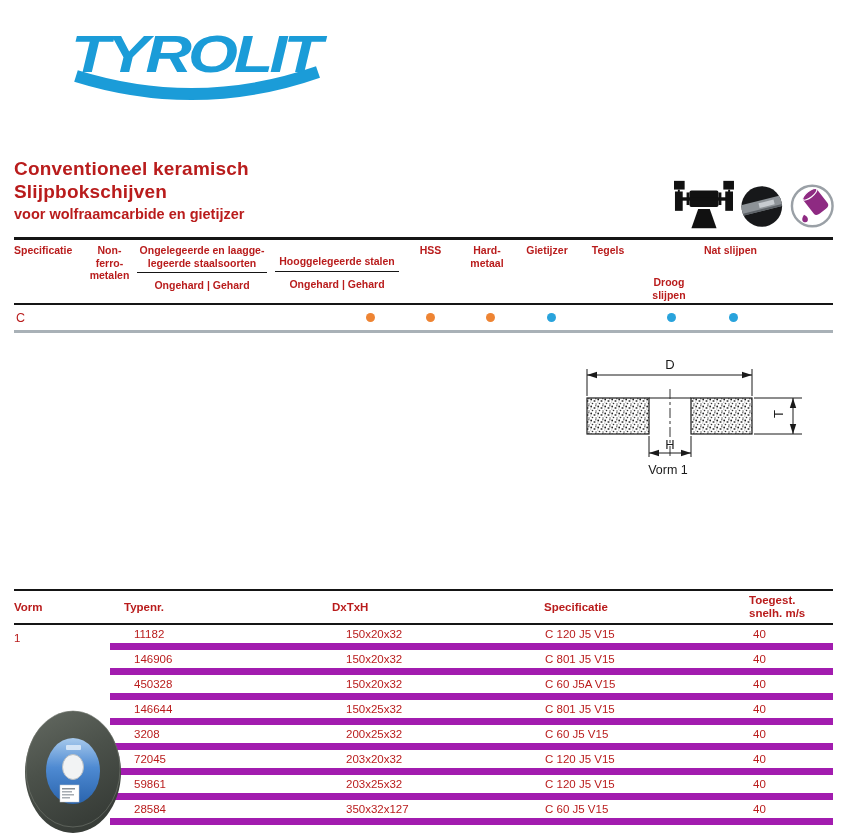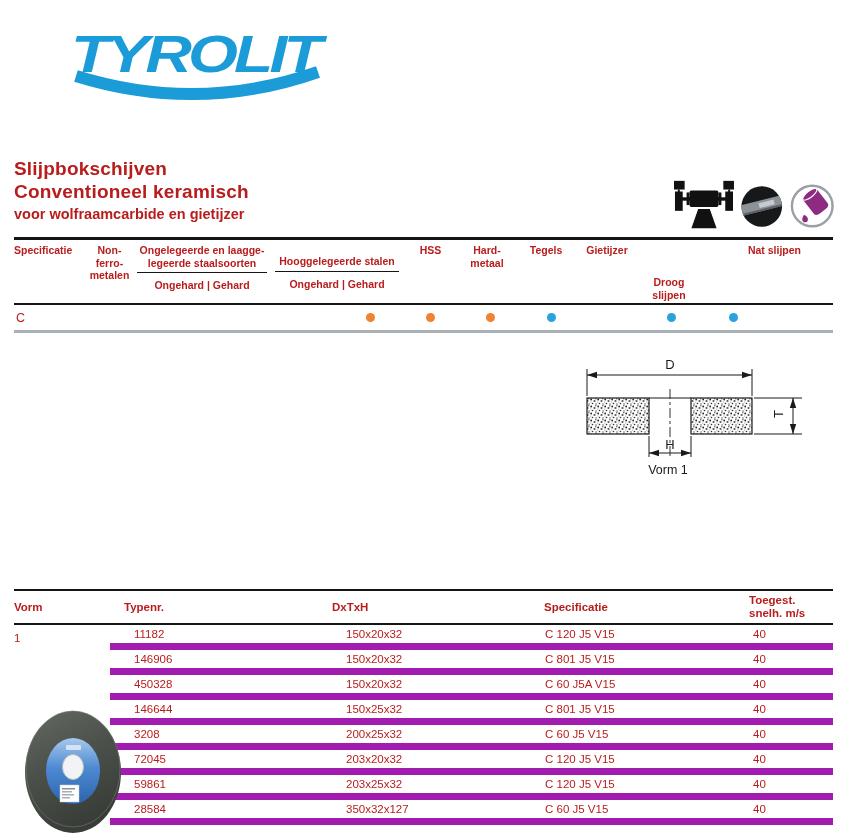--- a/index.html
+++ b/index.html
@@ -29,21 +29,21 @@
   .scol-spec   { width:72px; text-align:left; }
   .scol-nonfer { width:47px; }
   .scol-ong    { width:138px; display:flex; flex-direction:column; }
   .scol-hoog   { width:132px; display:flex; flex-direction:column;justify-content:center; }
   .scol-hss    { width:55px; }
   .scol-roest  { width:64px; }
   .scol-hard   { width:58px; }
   .scol-tegels { width:60px; }
   .scol-giet   { width:62px; }
   .scol-droog  { width:62px;margin-top:32px; }
-  .scol-nat    { width:61px;margin-left:44px; }
+  .scol-nat    { width:61px; }
   .group-div { border-top:1.5px solid #151515; margin:3px 4px 0 4px; }
   .group-sub { padding-top:6px; font-size:10.5px; font-weight:bold; }
   .suit-border-mid { border-top:2px solid #151515; margin-top:2px; }
   .suit-row { display:flex; align-items:center; height:25px; }
   .suit-row .rcell { flex:0 0 auto; display:flex; align-items:center; justify-content:center; }
   .suit-row .rlabel { width:72px; justify-content:flex-start; font-size:12.5px; padding-left:2px; }
   .dot { width:9px; height:9px; border-radius:50%; display:inline-block; }
   .suit-border-bot { border-top:3px solid #a9b1b7; }
 
   
@@ -77,22 +77,22 @@
 <div class="page">
 
   <div class="logo-wrap">
     <svg width="280" height="88" viewBox="0 0 280 88">
       <text x="11" y="52" font-family="Liberation Sans, sans-serif" font-weight="bold" font-style="italic" font-size="51" fill="#1b9cd8" letter-spacing="-3" textLength="248" lengthAdjust="spacingAndGlyphs">TYROLIT</text>
       <path d="M16 56 Q 138 94 258 52" stroke="#1b9cd8" stroke-width="12" fill="none"></path>
     </svg>
   </div>
 
   <div class="title-block">
+    <div class="title-line">Conventioneel keramisch</div>
     <div class="title-line">Slijpbokschijven</div>
-    <div class="title-line">Conventioneel keramisch</div>
     <div class="title-sub">voor wolfraamcarbide en gietijzer</div>
   </div>
 
   <div class="hdr-icons">
 
     <svg width="62" height="52" viewBox="0 0 62 52">
       <polygon points="25,29 37,29 44,49 18,49" fill="#111"></polygon>
       <rect x="16" y="10" width="30" height="17" rx="2" fill="#111"></rect>
       <rect x="13" y="12" width="3" height="13" fill="#111"></rect>
       <rect x="46" y="12" width="3" height="13" fill="#111"></rect>
@@ -147,25 +147,25 @@
         <div class="lbl">Hooggelegeerde stalen</div>
         <div class="group-div"></div>
         <div class="group-sub">Ongehard | Gehard</div>
       </div>
       <div class="scol scol-hss">
           <div class="lbl">HSS</div>
         </div>
       <div class="scol scol-hard">
           <div class="lbl">Hard-metaal</div>
         </div>
+      <div class="scol scol-giet">
+          <div class="lbl">Gietijzer</div>
+        </div>
       <div class="scol scol-tegels">
           <div class="lbl">Tegels</div>
-        </div>
-      <div class="scol scol-giet">
-          <div class="lbl">Gietijzer</div>
         </div>
       <div class="scol scol-droog">
           <div class="lbl">Droog slijpen</div>
         </div>
       <div class="scol scol-nat">
           <div class="lbl">Nat slijpen</div>
         </div>
     </div>
     <div class="suit-border-mid"></div>
     <div class="suit-row">

